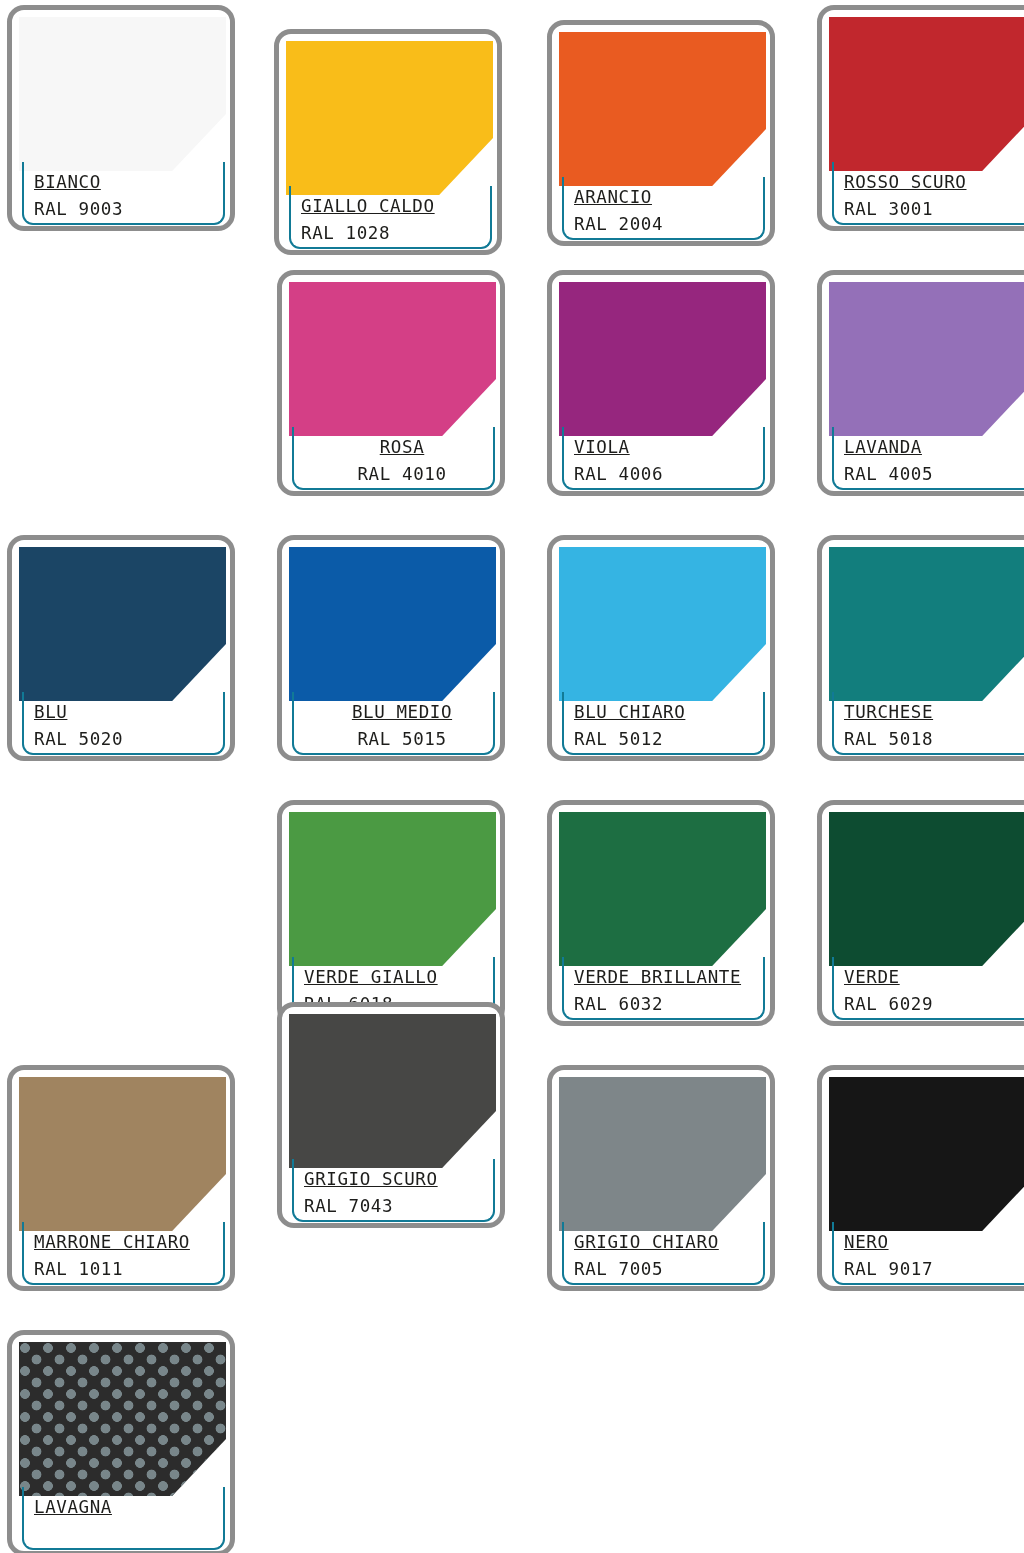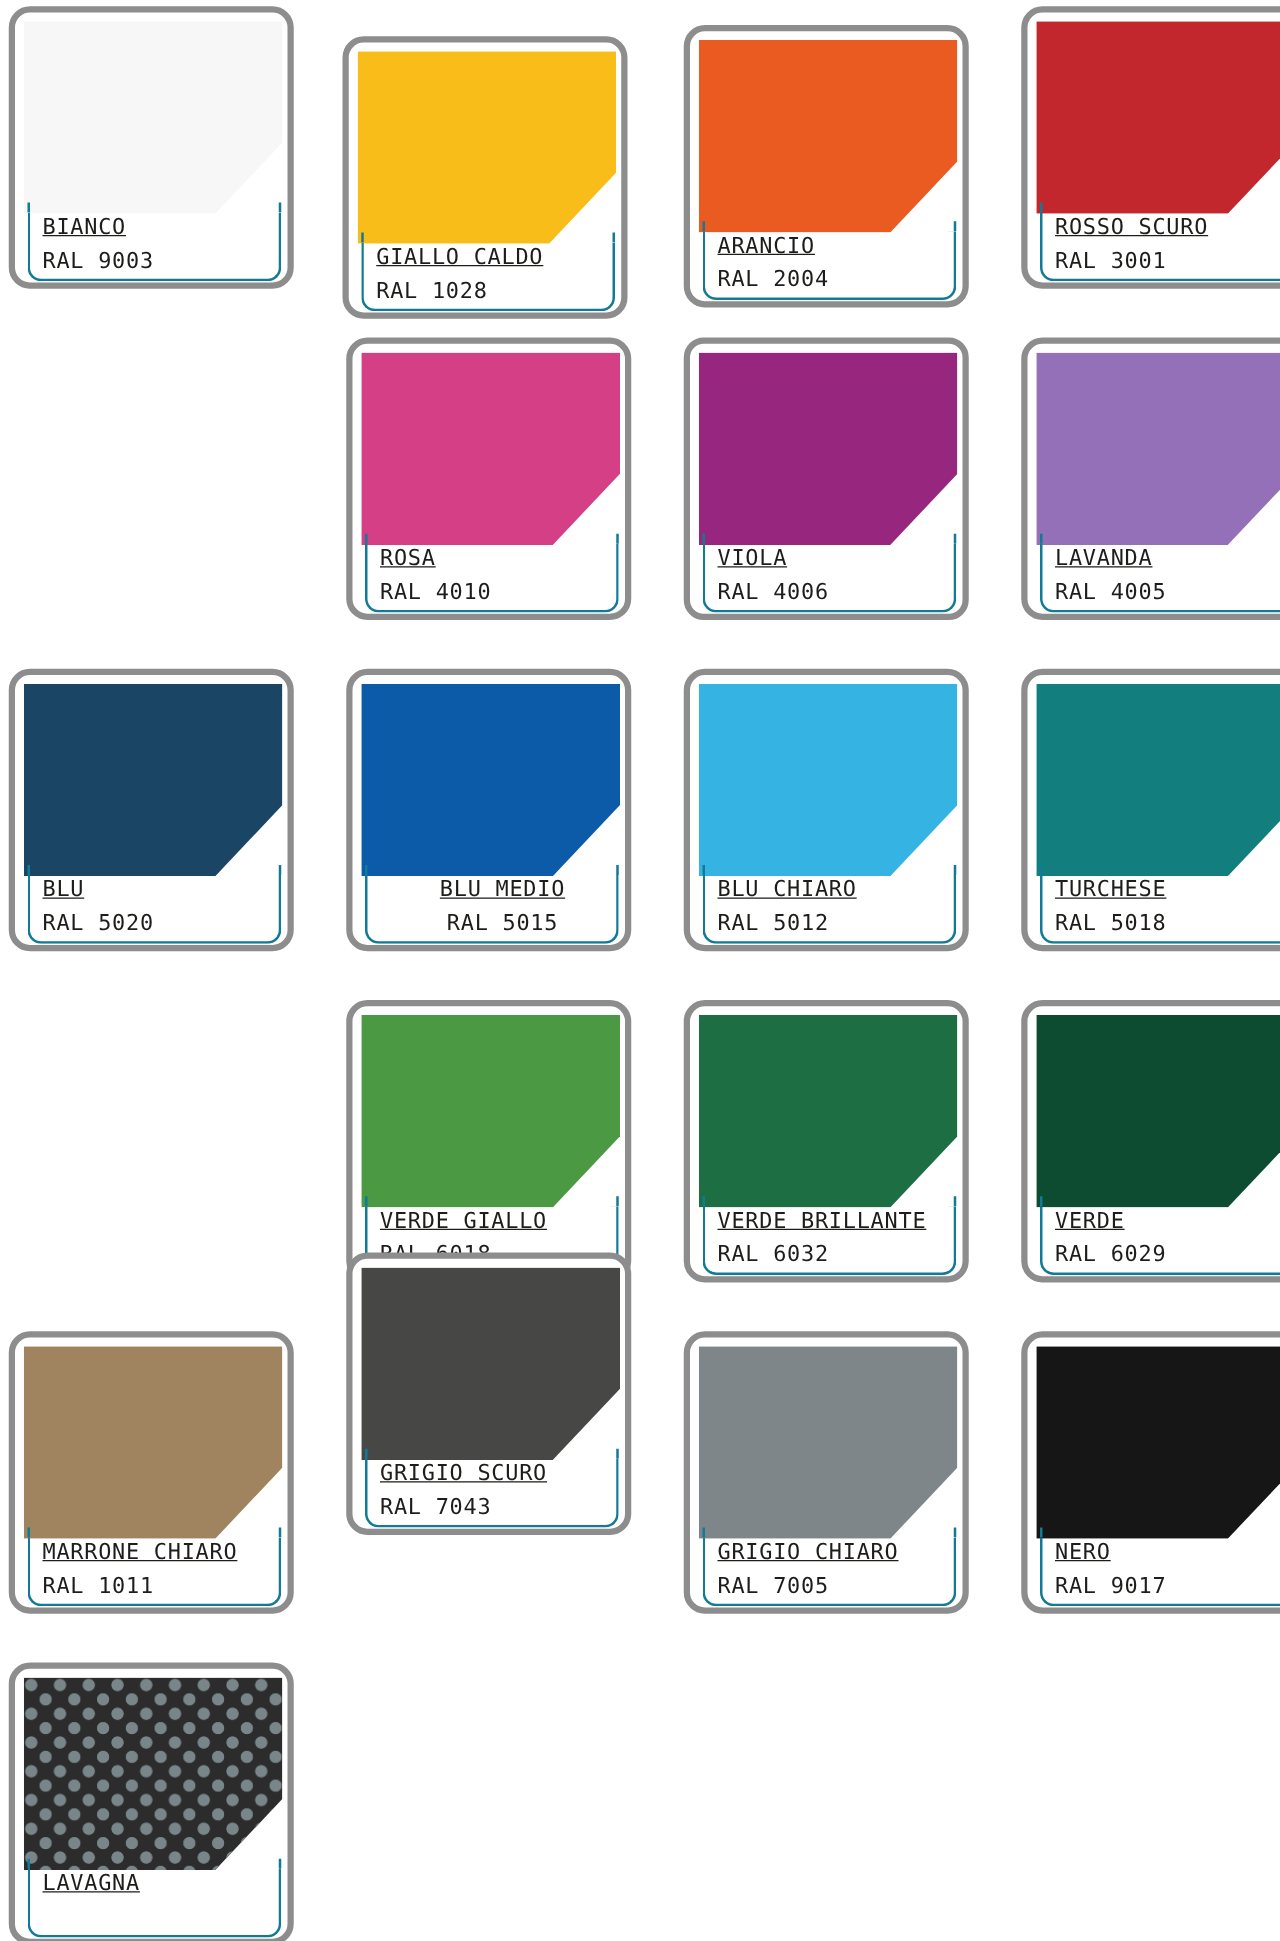--- a/index.html
+++ b/index.html
@@ -129,21 +129,21 @@
       </div>
     </div>
     <div class="swatch-card" style="left: 817px; top: 5px;">
       <div class="color-field" style="background: rgb(193, 39, 45);"></div>
       <div class="label-bracket"></div>
       <div class="label-block">
         <span class="label-name">ROSSO SCURO</span>
         <span class="label-code">RAL 3001</span>
       </div>
     </div>
-    <div class="swatch-card" style="left: 277px; top: 270px;">
+    <div class="swatch-card" style="left: 277px; top: 270px; text-align: center;">
       <div class="color-field" style="background: rgb(212, 63, 134);"></div>
       <div class="label-bracket"></div>
       <div class="label-block">
         <span class="label-name">ROSA</span>
         <span class="label-code">RAL 4010</span>
       </div>
     </div>
     <div class="swatch-card" style="left: 547px; top: 270px; border-radius: 16px;">
       <div class="color-field" style="background: rgb(150, 38, 126);"></div>
       <div class="label-bracket"></div>

